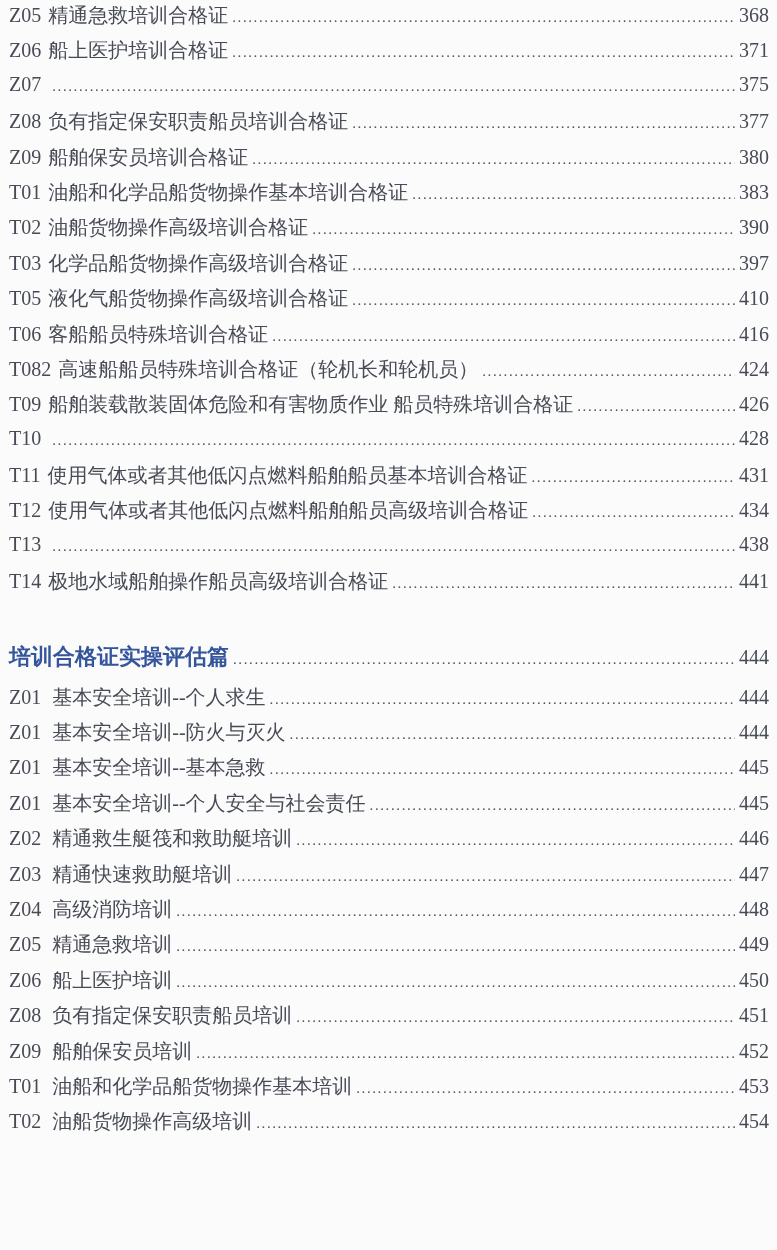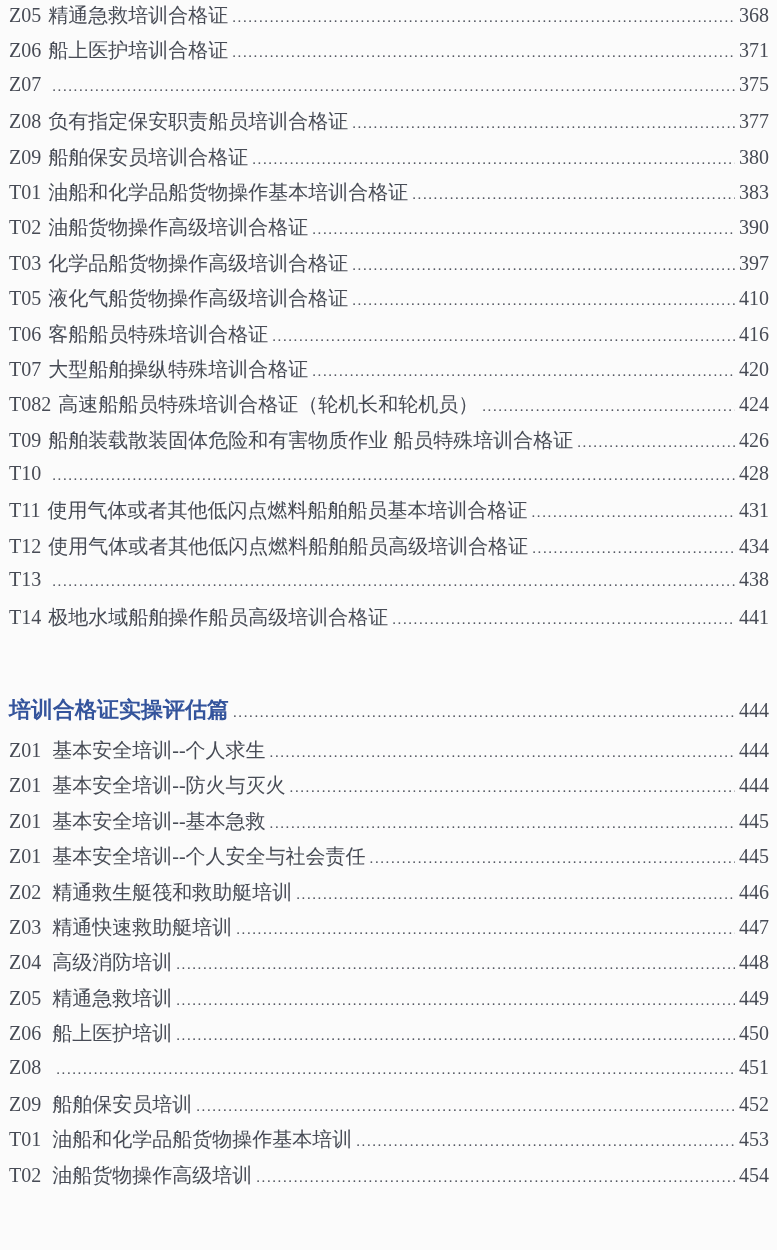--- a/index.html
+++ b/index.html
@@ -11,21 +11,21 @@
   }
   .page {
     box-sizing: border-box;
     width: 777px;
     height: 1250px;
     padding: 2px 8px 0 9px;
     font-family: "Liberation Serif", "DejaVu Serif", serif;
     color: #474b55;
     border-radius: 24px;
   }
-  .toc-section + .toc-section { margin-top: 56px; }
+  .toc-section + .toc-section { margin-top: 38px; }
   .toc-row {
     display: flex;
     align-items: baseline;
     height: 35.4px;
     font-size: 20px;
     white-space: nowrap;
   }
   .toc-row .code { margin-right: 7px; flex: 0 0 auto; }
   .toc-section + .toc-section .code { margin-right: 11px; }
   .toc-row .title { flex: 0 0 auto; }
@@ -115,26 +115,20 @@
           <span class="leader"></span>
           <span class="pagenum">410</span>
         </div>
         <div class="toc-row">
           <span class="code">T06</span>
           <span class="title">客船船员特殊培训合格证</span>
           <span class="leader"></span>
           <span class="pagenum">416</span>
         </div>
         <div class="toc-row">
-          <span class="code">T07</span>
-          <span class="title">大型船舶操纵特殊培训合格证</span>
-          <span class="leader"></span>
-          <span class="pagenum">420</span>
-        </div>
-        <div class="toc-row">
           <span class="code">T082</span>
           <span class="title">高速船船员特殊培训合格证（轮机长和轮机员）</span>
           <span class="leader"></span>
           <span class="pagenum">424</span>
         </div>
         <div class="toc-row">
           <span class="code">T09</span>
           <span class="title">船舶装载散装固体危险和有害物质作业 船员特殊培训合格证</span>
           <span class="leader"></span>
           <span class="pagenum">426</span>
@@ -223,20 +217,21 @@
           <span class="pagenum">449</span>
         </div>
         <div class="toc-row">
           <span class="code">Z06</span>
           <span class="title">船上医护培训</span>
           <span class="leader"></span>
           <span class="pagenum">450</span>
         </div>
         <div class="toc-row">
           <span class="code">Z08</span>
+          <span class="title">负有指定保安职责船员培训</span>
           <span class="leader"></span>
           <span class="pagenum">451</span>
         </div>
         <div class="toc-row">
           <span class="code">Z09</span>
           <span class="title">船舶保安员培训</span>
           <span class="leader"></span>
           <span class="pagenum">452</span>
         </div>
         <div class="toc-row">

